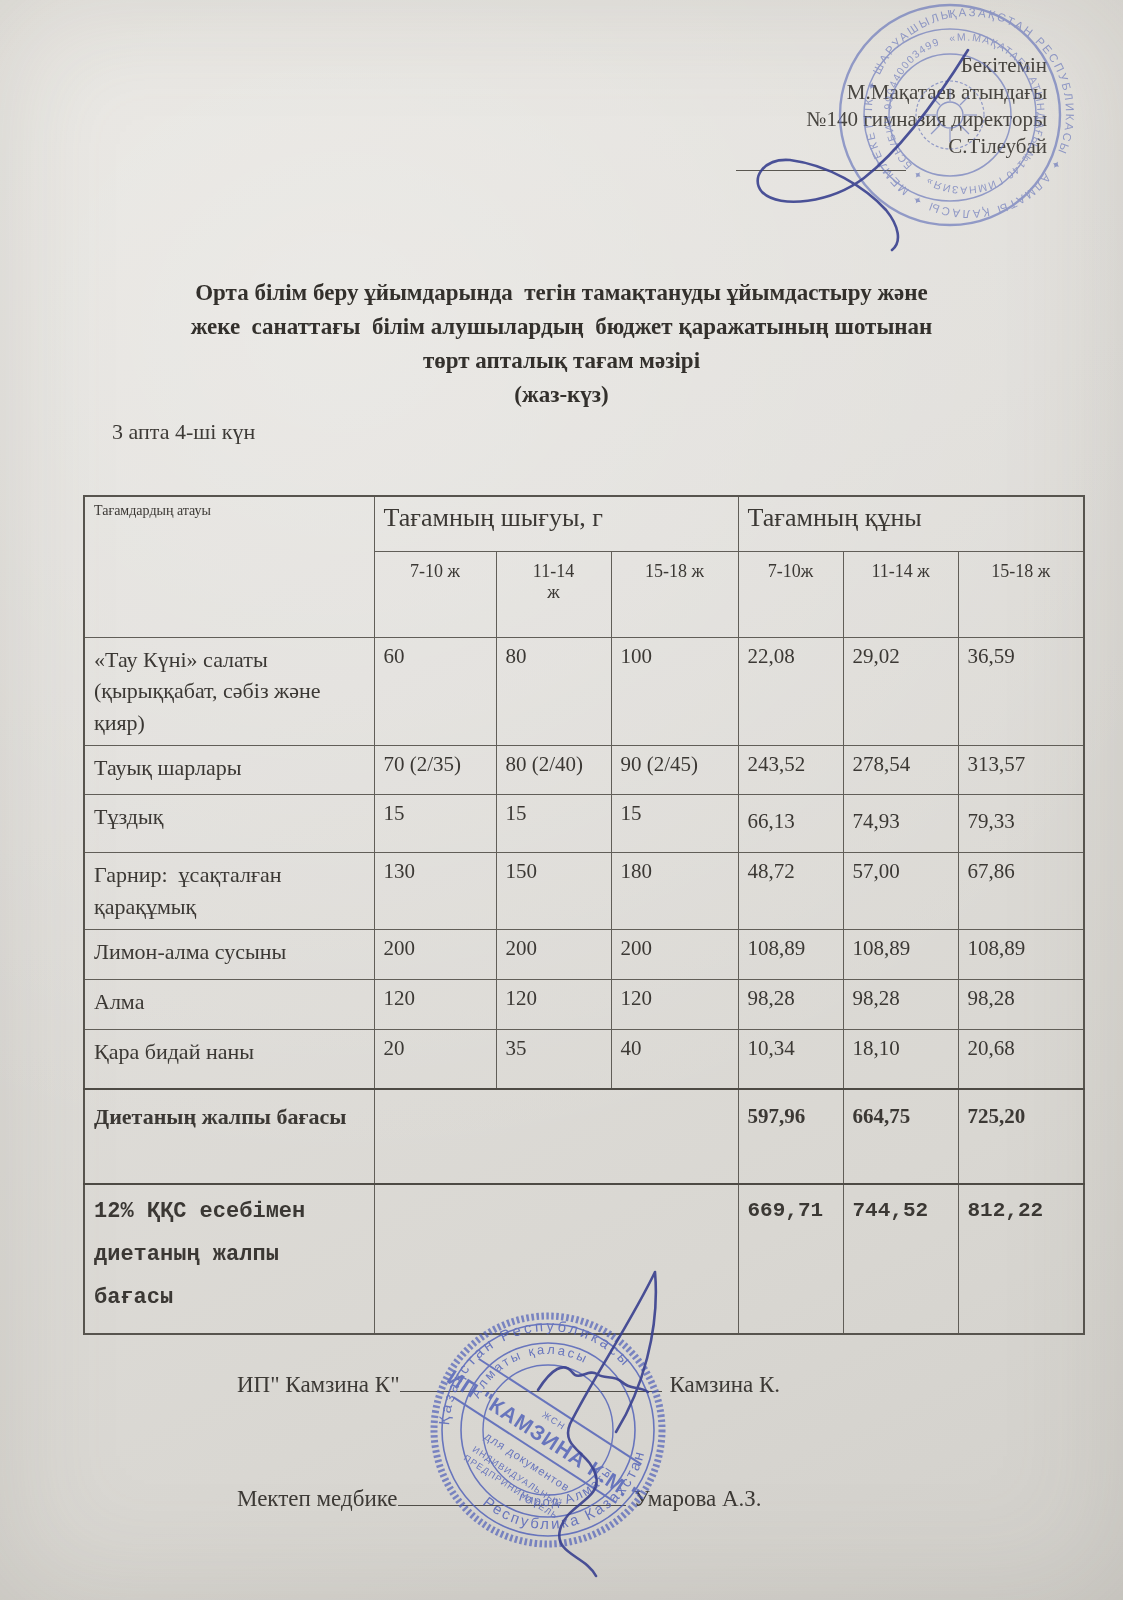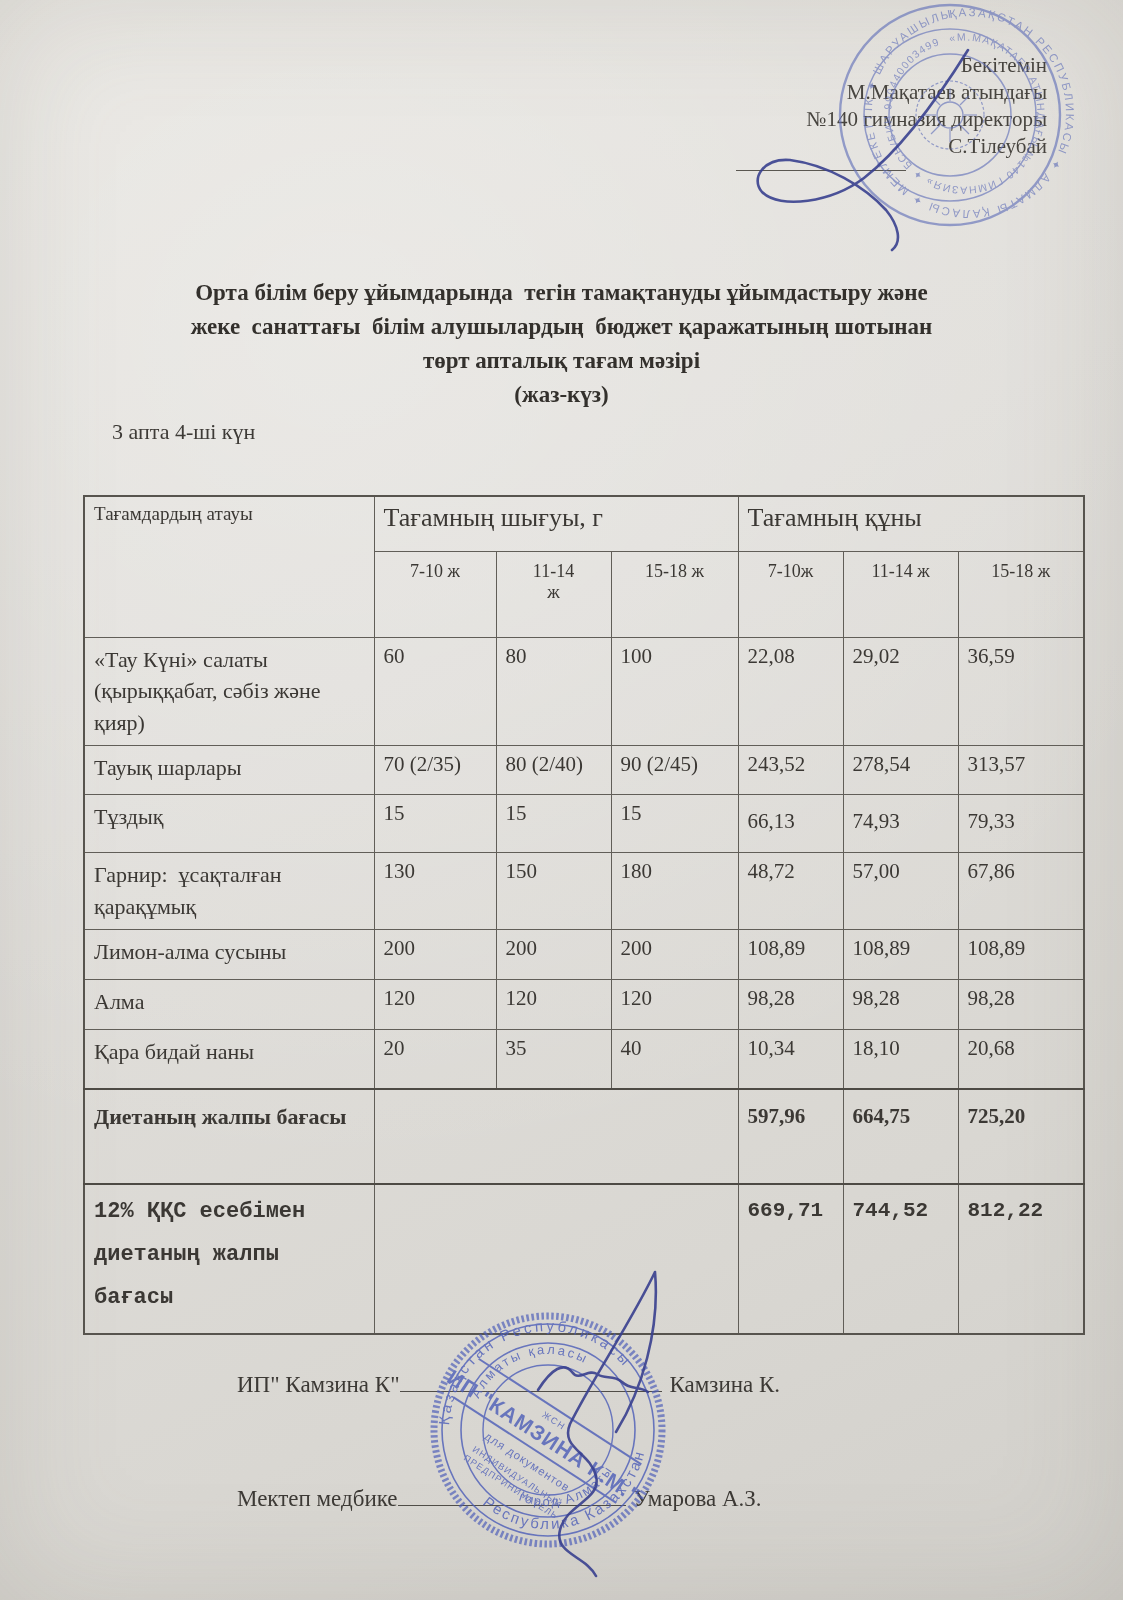--- a/index.html
+++ b/index.html
@@ -22,21 +22,21 @@
     font-weight:bold; font-size:23px; line-height:34px; color:#33302c; }
   .title div { white-space:pre-wrap; }
   .week { position:absolute; top:419px; left:112px; font-size:22px; color:#3e3b37; }
   
   table.menu { position:absolute; top:495px; left:83px; width:1000px;
     border-collapse:collapse; table-layout:fixed; font-size:21px; color:#3b3834;
     border:2.2px solid #57544e; }
   table.menu th, table.menu td { border:1.4px solid #615e58; padding:6px 9px;
     vertical-align:top; text-align:left; font-weight:normal; white-space:pre-wrap;
     overflow:hidden; }
-  th.name-h { font-weight:bold; font-size:19px; vertical-align:middle; padding-left:10px; }
+  th.name-h { font-weight:bold; font-size:14px; vertical-align:middle; padding-left:10px; }
   th.group-h { font-weight:bold; font-size:26px; vertical-align:middle; padding-left:14px; }
   tr.age-row th { font-size:18px; text-align:center; padding-top:9px; }
   td.dish { font-size:22px; line-height:1.45; }
   tr.total td { font-weight:bold; line-height:1.95; border-top:2.6px solid #4d4a44; }
   tr.total td.dish { font-size:22px; }
   tr.hr1 { height:55px; } tr.hr2 { height:86px; }
   tr.r1 { height:100px; } tr.r2 { height:49px; } tr.r3 { height:58px; }
   tr.r4 { height:70px; } tr.r5 { height:50px; } tr.r6 { height:50px; }
   tr.r7 { height:60px; } tr.r8 { height:95px; } tr.r9 { height:150px;font-family:Liberation Mono, monospace; }
   

